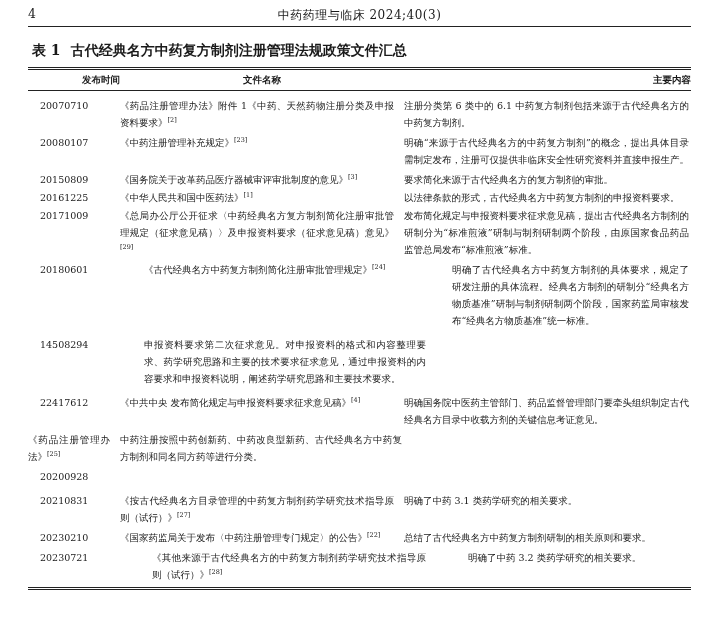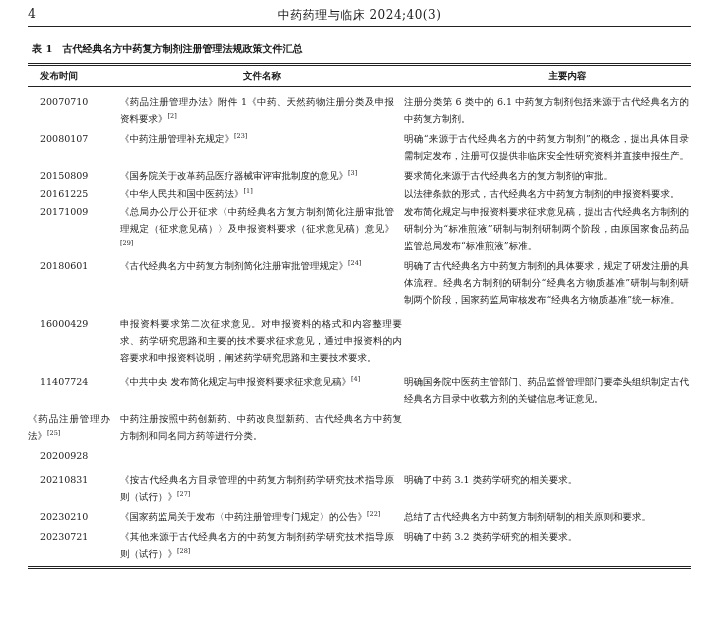--- a/index.html
+++ b/index.html
@@ -26,54 +26,54 @@
   .journal-title {
     display: block; text-align: center;
     font-size: 12px; letter-spacing: 0.5px;
   }
 
   
   .table-caption {
     margin-top: 15px;
     margin-bottom: 7px;
     padding-left: 4px;
-    font-size: 10px;
+    font-size: 14px;
     font-weight: bold;
   }
   .table-caption .cap-label { margin-right: 10px; }
 
   
   .tbl {
     width: 100%;
     border-top: 3px double #222;
     border-bottom: 3px double #222;
     font-size: 9.5px;
   }
   .thead-row {
     display: grid;
     grid-template-columns: 92px 284px 1fr;
     border-bottom: 1px solid #222;
     padding: 4px 0 3px 0;
     font-weight: bold;
   }
-  .th-date { padding-left: 12px; text-align: left; }
+  .th-date { padding-left: 12px; text-align: right; }
   .th-doc  { text-align: center; }
-  .th-content { text-align: center; padding-left: 40px; }
+  .th-content { text-align: right; padding-left: 40px; }
 
   .tbody { padding-top: 6px; padding-bottom: 4px; }
 
   .trow {
     display: grid;
     grid-template-columns: 92px 284px 1fr;
     margin-bottom: 3px;
     line-height: 17px;
   }
   .trow:nth-child(3), .trow:nth-child(4) { margin-bottom: 1px; }
-  .trow:nth-child(6), .trow:nth-child(7), .trow:nth-child(10) { margin-bottom: 7px; }
-  .trow:nth-child(13) { margin-bottom: 0; }
+  .trow:nth-child(6), .trow:nth-child(7), .trow:nth-child(10) { margin-bottom: 7px; gap: 24px; }
+  .trow:nth-child(13) { margin-bottom: 0; gap: 32px; }
 
   .c-date { padding-left: 12px; font-family: "DejaVu Serif", "Liberation Serif", serif; }
   .c-doc  { padding-right: 10px; text-align: justify; }
   .c-content { padding-right: 2px; text-align: justify; }
   sup.ref {
     font-size: 6.5px;
     line-height: 0;
     vertical-align: super;
     letter-spacing: 0;
   }
@@ -129,26 +129,26 @@
     <div class="c-content">发布简化规定与申报资料要求征求意见稿，提出古代经典名方制剂的研制分为“标准煎液”研制与制剂研制两个阶段，由原国家食品药品监管总局发布“标准煎液”标准。</div>
   </div>
 
   <div class="trow">
     <div class="c-date">20180601</div>
     <div class="c-doc"><span>《古代经典名方中药复方制剂简化注册审批管理规定》</span><sup class="ref">[24]</sup></div>
     <div class="c-content">明确了古代经典名方中药复方制剂的具体要求，规定了研发注册的具体流程。经典名方制剂的研制分“经典名方物质基准”研制与制剂研制两个阶段，国家药监局审核发布“经典名方物质基准”统一标准。</div>
   </div>
 
   <div class="trow">
-    <div class="c-date">16000429</div>
+    <div class="c-date">14508294</div>
     <div class="c-content">申报资料要求第二次征求意见。对申报资料的格式和内容整理要求、药学研究思路和主要的技术要求征求意见，通过申报资料的内容要求和申报资料说明，阐述药学研究思路和主要技术要求。</div>
   </div>
 
   <div class="trow">
-    <div class="c-date">11407724</div>
+    <div class="c-date">22417612</div>
     <div class="c-doc"><span>《中共中央 发布简化规定与申报资料要求征求意见稿》</span><sup class="ref">[4]</sup></div>
     <div class="c-content">明确国务院中医药主管部门、药品监督管理部门要牵头组织制定古代经典名方目录中收载方剂的关键信息考证意见。</div>
   </div>
 
   <div class="trow">
     <div class="c-doc"><span>《药品注册管理办法》</span><sup class="ref">[25]</sup></div>
     <div class="c-content">中药注册按照中药创新药、中药改良型新药、古代经典名方中药复方制剂和同名同方药等进行分类。</div>
   </div>
 
   <div class="trow">

